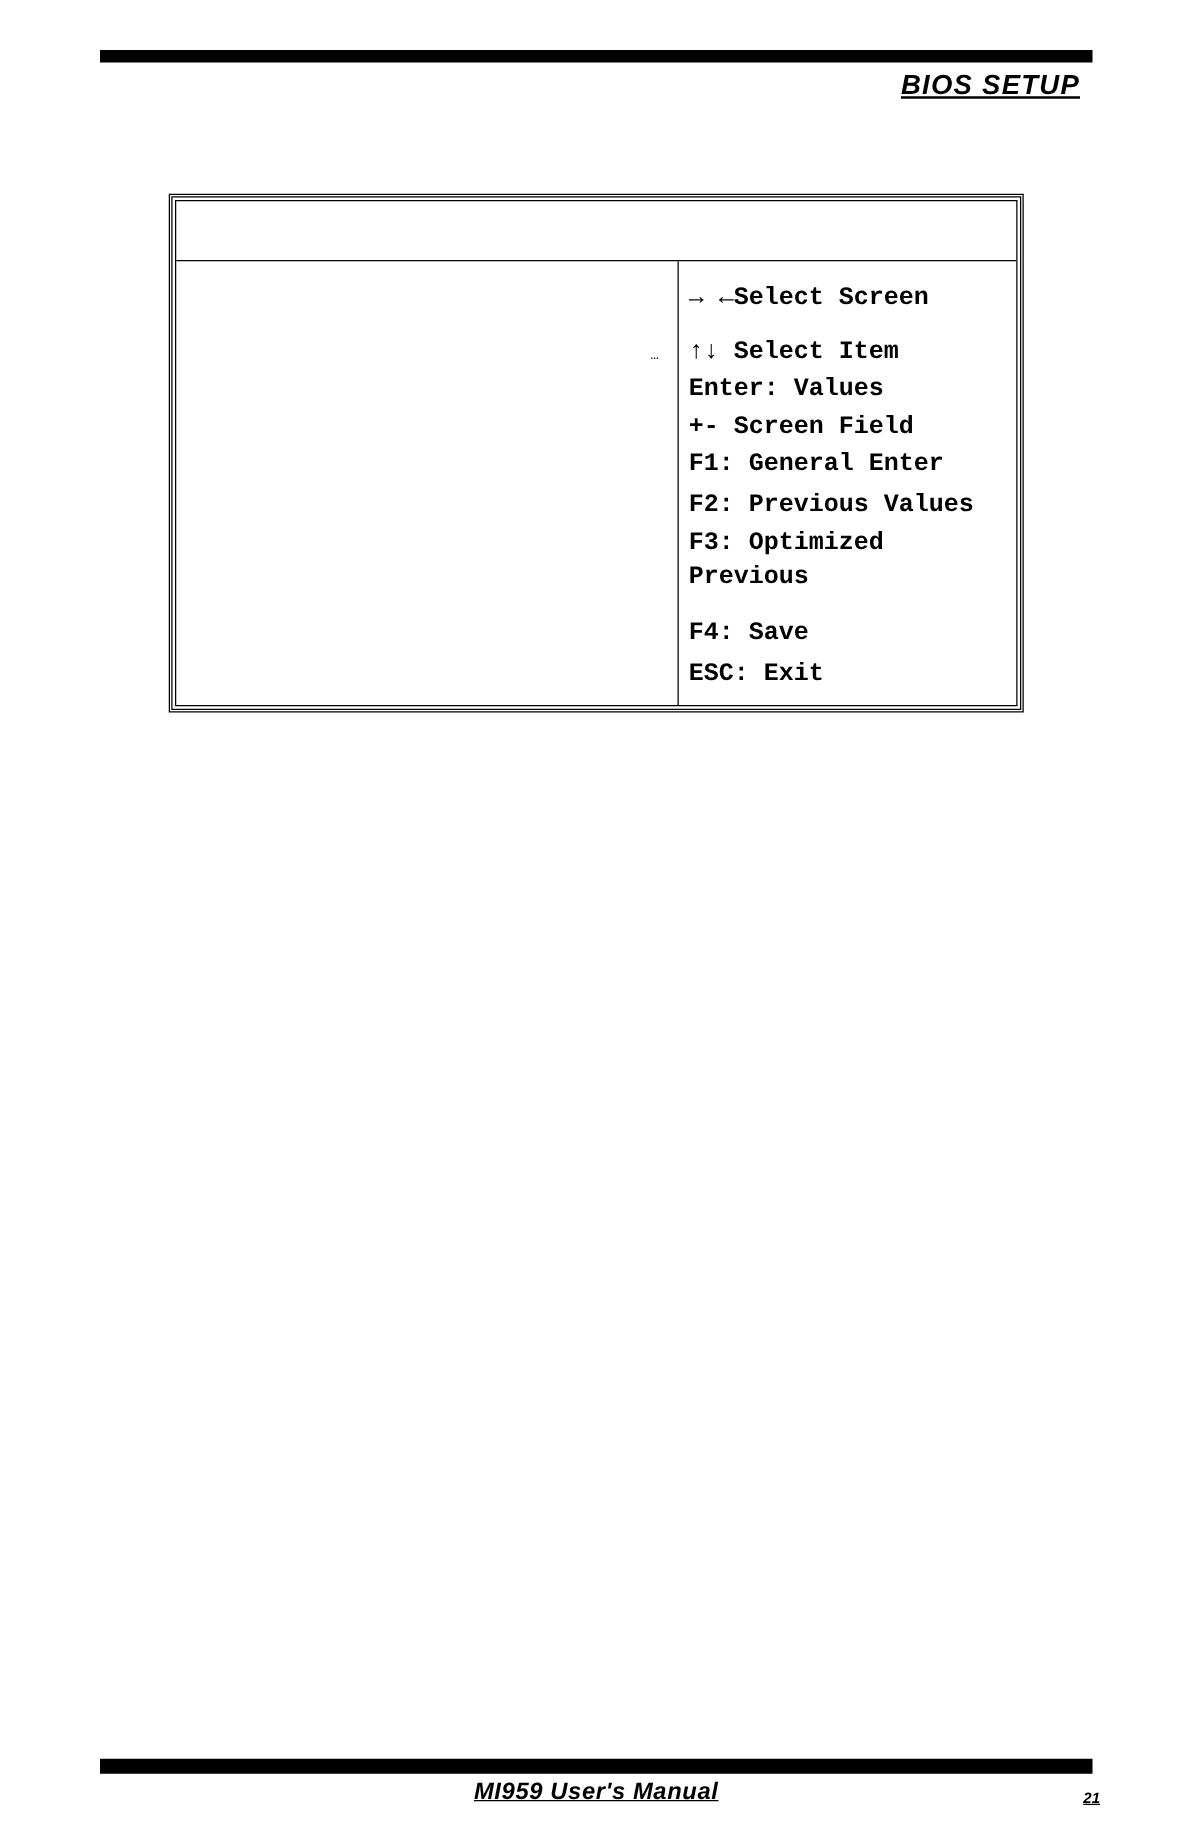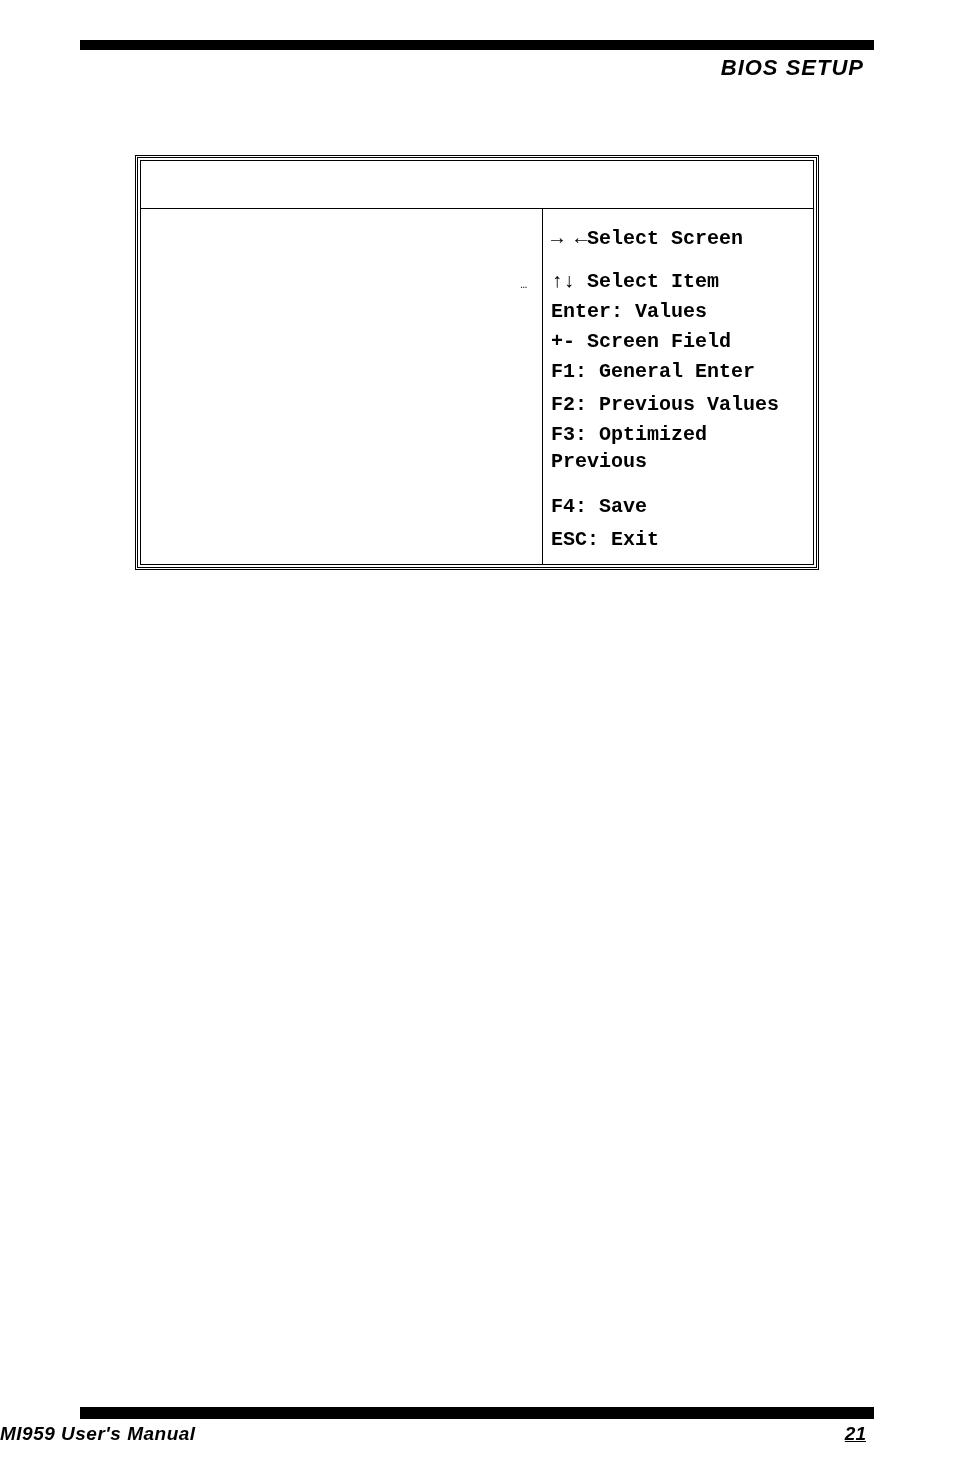--- a/index.html
+++ b/index.html
@@ -24,20 +24,21 @@
     }
     .header-title {
       position: absolute;
       top: 55px;
       right: 90px;
       font-family: Arial, sans-serif;
       font-weight: 900;
       font-style: italic;
       font-size: 22px;
       letter-spacing: 1px;
+      text-decoration: underline;
     }
     .bios-panel {
       position: absolute;
       top: 155px;
       left: 135px;
       right: 135px;
       border: 3px double #000;
       border-width: 3px;
     }
     .bios-panel-inner {
@@ -81,36 +82,38 @@
       bottom: 56px;
       left: 80px;
       right: 80px;
       height: 12px;
       background: #000;
     }
     .footer-text {
       position: absolute;
       bottom: 30px;
       width: 100%;
+      text-align: center;
+      text-decoration: underline;
     }
     .footer-manual {
       font-family: Arial, sans-serif;
       font-weight: 900;
       font-style: italic;
       font-size: 19px;
       letter-spacing: 0.5px;
     }
     .footer-page {
       position: absolute;
       bottom: 30px;
-      right: 88px;
+      right: 74px;
       font-family: Arial, sans-serif;
       font-weight: 900;
       font-style: italic;
-      font-size: 19px;
+      font-size: 12px;
       text-decoration: underline;
     }
   </style>
 </head>
 <body>
 
 <div class="header-bar"></div>
 <div class="header-title">BIOS SETUP</div>
 
 <div class="bios-panel">

